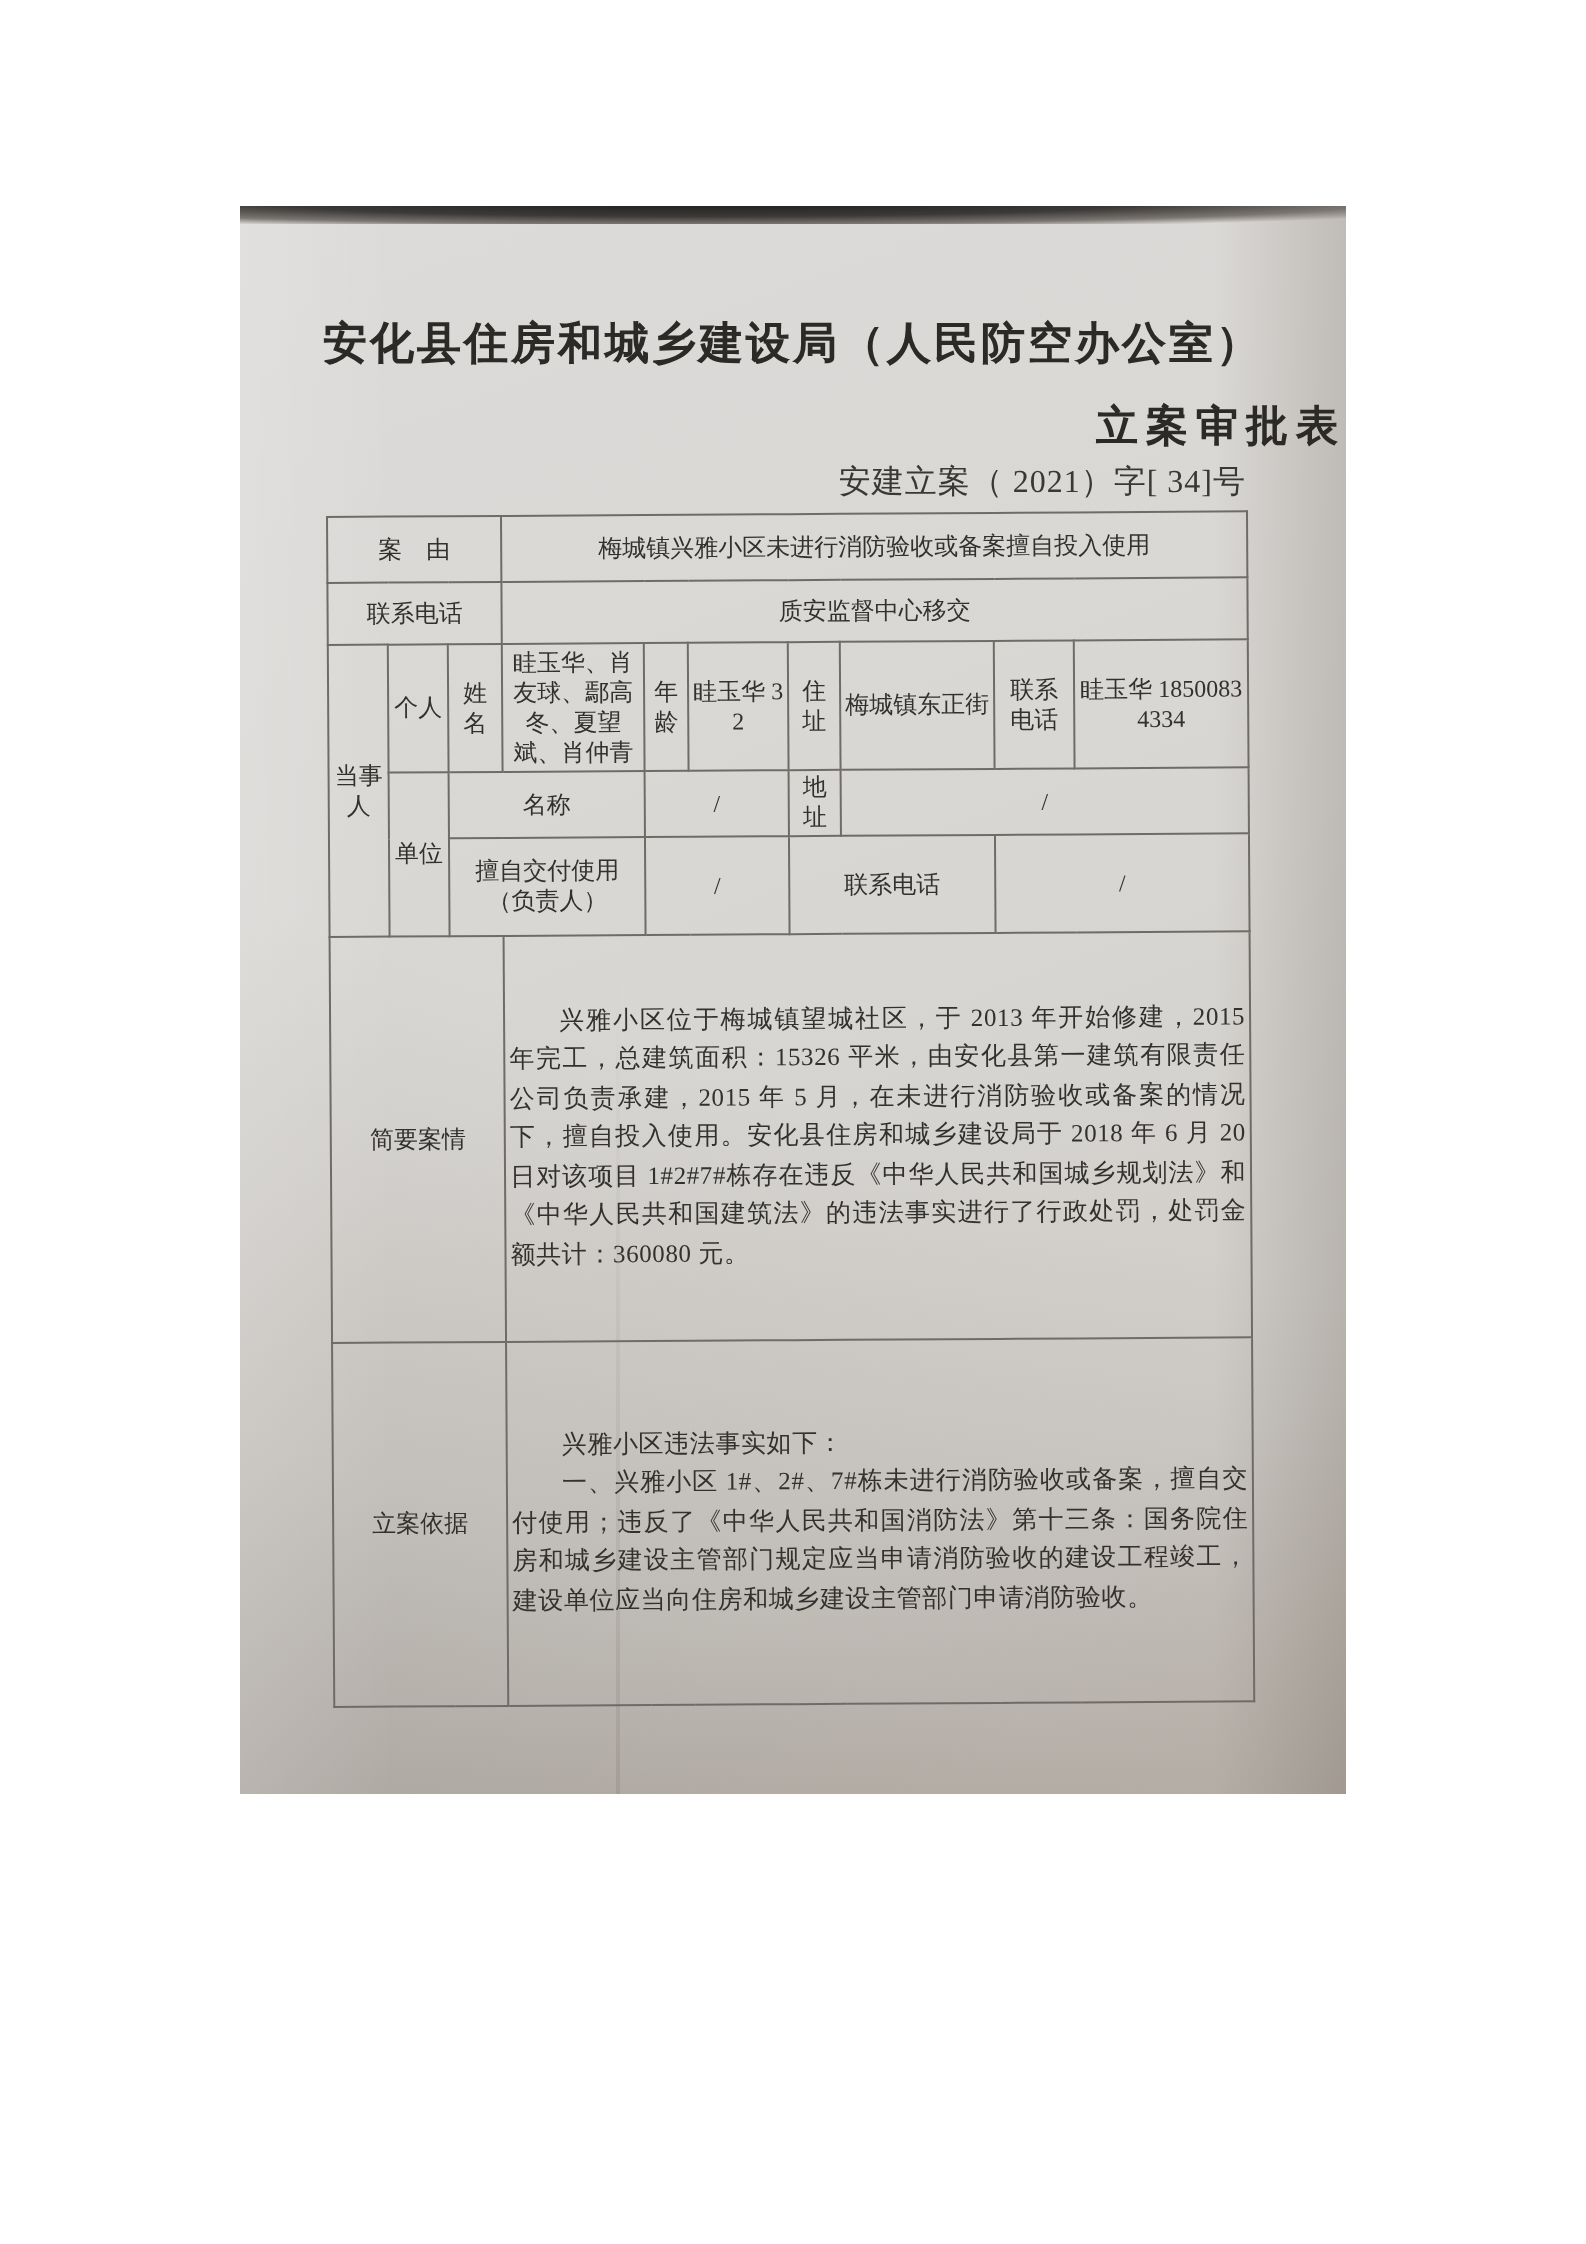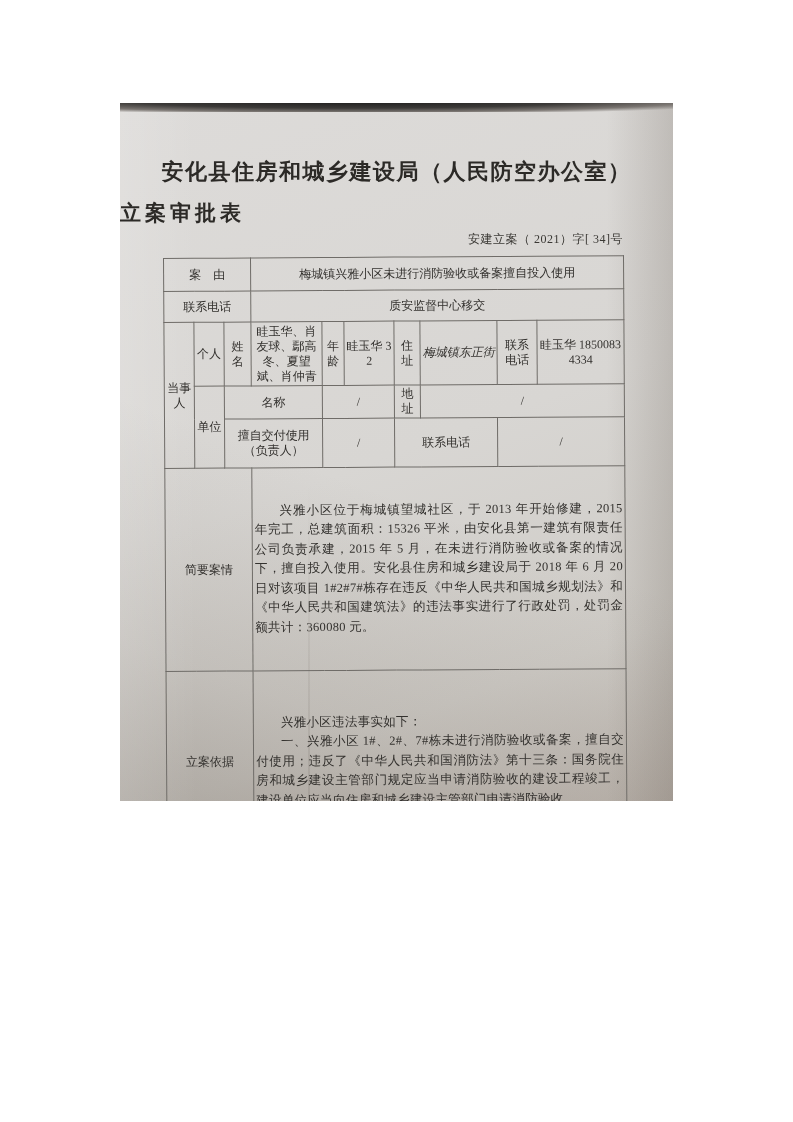--- a/index.html
+++ b/index.html
@@ -12,21 +12,21 @@
     width:793px;height:1122px;
     background:#ffffff;
     position:relative;
     font-family:"Liberation Serif","DejaVu Serif",serif;
     color:var(--ink);
     overflow:hidden;
   }
   .photo{
     position:absolute;
     left:120px;top:103px;
-    width:553px;height:698px;
+    width:553px;height:794px;
     background:
       linear-gradient(to right, rgba(255,255,255,0.14), rgba(255,255,255,0) 14%),
       linear-gradient(to right, rgba(0,0,0,0) 88%, rgba(95,85,75,0.22) 100%),
       linear-gradient(200deg, rgba(0,0,0,0) 55%, rgba(95,85,75,0.14) 82%, rgba(95,85,75,0.30) 100%),
       linear-gradient(160deg, #dddbd9 0%, #d8d6d3 50%, #cfccc7 80%, #c0b9b2 100%);
     overflow:hidden;
   }
   .photo-top-edge{
     position:absolute;left:0;top:0;right:0;height:9px;
     background:radial-gradient(ellipse 75% 160% at 42% -30%, #181818 0%, #3c3a38 55%, #7b7672 82%, rgba(120,116,112,0) 100%);
@@ -36,27 +36,27 @@
     background:linear-gradient(to bottom, rgba(100,92,84,0) 0%, rgba(100,92,84,0.10) 60%, rgba(100,92,84,0.16) 100%);
   }
   .title1{
     position:absolute;left:0;right:0;top:54px;
     text-align:center;
     font-size:22px;font-weight:bold;letter-spacing:1.5px;
     color:#2c2a27;
   }
   .title2{
     position:absolute;left:0;right:0;top:96px;
-    text-align:left;
+    text-align:right;
     font-size:21px;font-weight:bold;letter-spacing:4px;
     color:#2c2a27;
   }
   .refno{
     position:absolute;right:50px;top:128px;
-    font-size:12px;letter-spacing:0.5px;
+    font-size:16px;letter-spacing:0.5px;
     color:#3a3834;
   }
   table.case-table{
     position:absolute;left:43px;top:155px;
     width:460px;
     border-collapse:collapse;
     table-layout:fixed;
     transform:rotate(-0.35deg);
     transform-origin:top left;
   }
@@ -77,21 +77,21 @@
     padding:4px 12px;
   }
   td.text-cell p{
     margin:0;
     text-indent:2em;
     font-size:12.5px;
     line-height:19.5px;
     text-align:justify;
     letter-spacing:0.3px;
   }
-  td.addr-cell{padding:0 6px;font-style:italic;}
+  td.addr-cell{padding:0 6px;}
   .slash{font-size:13px;}
 </style>
 </head>
 <body>
 
 <div class="photo">
   <div class="photo-top-edge"></div>
   <div class="crease"></div>
 
   <div class="title1">安化县住房和城乡建设局（人民防空办公室）</div>

